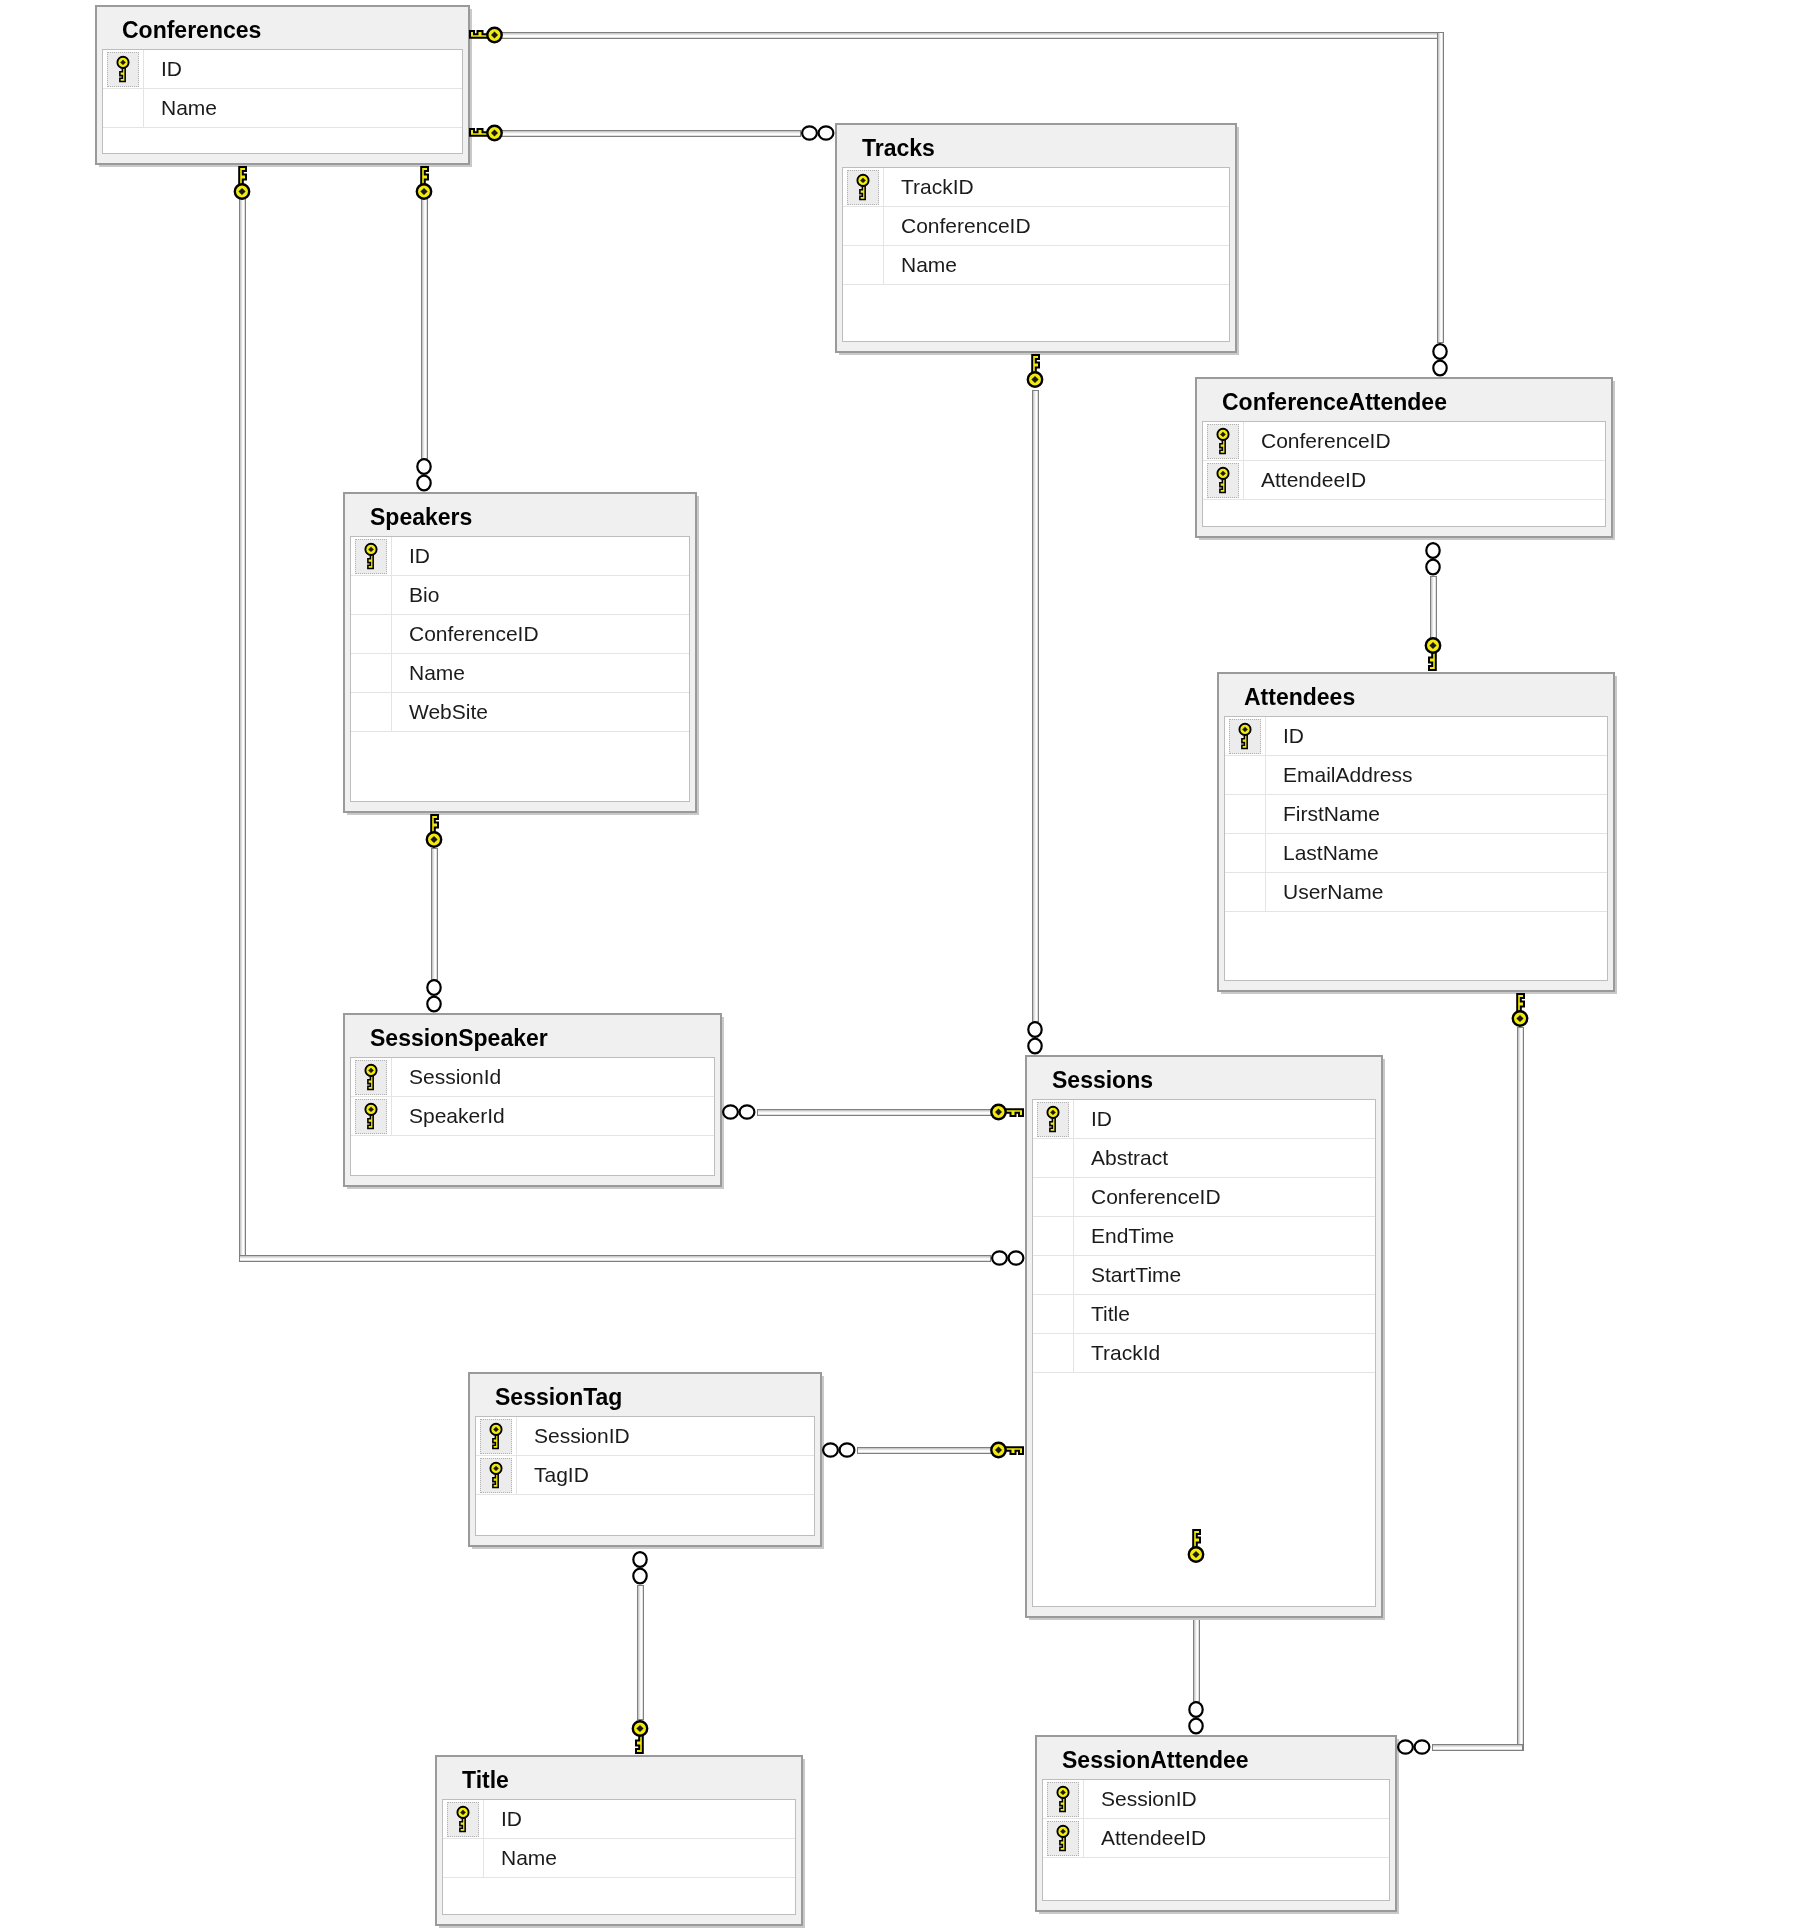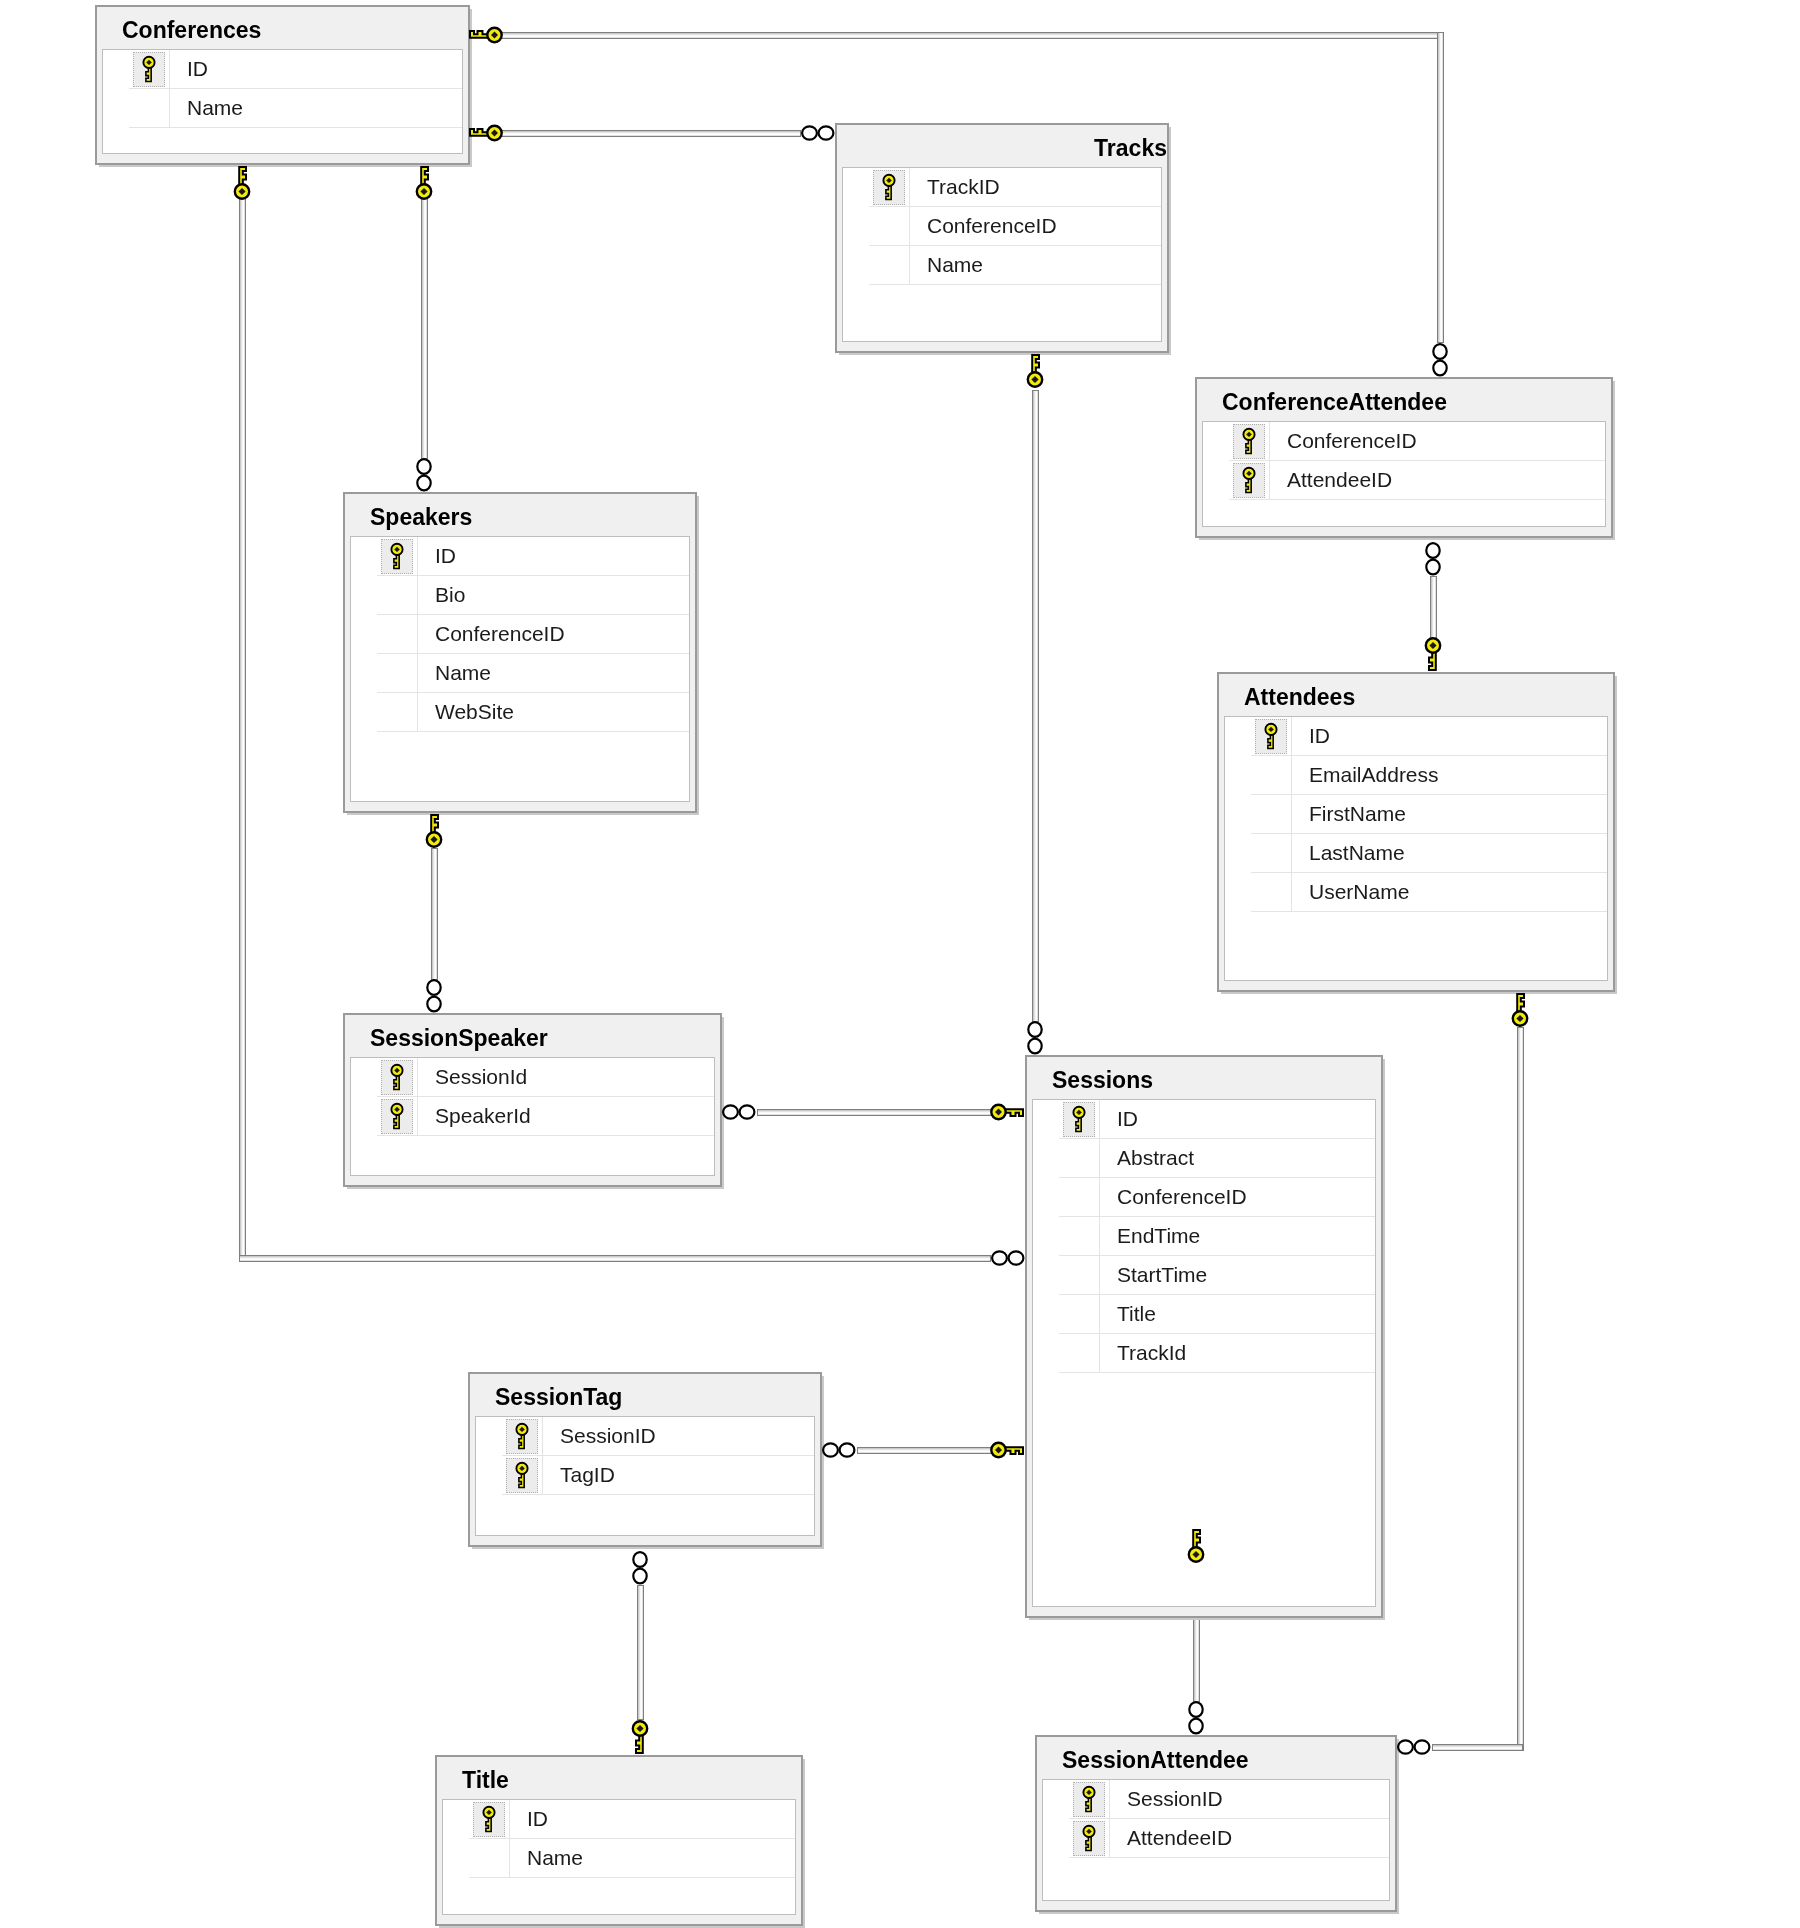--- a/index.html
+++ b/index.html
@@ -5,21 +5,21 @@
   html,body{margin:0;padding:0;background:#ffffff;}
   .canvas{position:relative;width:1800px;height:1928px;background:#ffffff;
           font-family:"Liberation Sans",sans-serif;overflow:hidden;}
   .tbl{position:absolute;background:#f0f0f0;border:2px solid #9a9a9a;
        box-sizing:border-box;box-shadow:3px 3px 0 -1px #c9c9c9;}
   .tbl-title{height:42px;line-height:46px;font-size:23px;font-weight:bold;color:#000;
              padding-left:25px;white-space:nowrap;overflow:hidden;}
   .tbl-grid{position:absolute;left:5px;right:5px;top:42px;bottom:9px;
             background:#ffffff;border:1px solid #bdbdbd;overflow:hidden;}
   .row{position:relative;height:39px;border-bottom:1px solid #e4e4e4;
-       display:flex;align-items:center;box-sizing:border-box;margin-left:26px;}
+       display:flex;align-items:center;box-sizing:border-box;}
   .icon-cell{width:41px;height:100%;border-right:1px solid #e4e4e4;
              display:flex;align-items:center;justify-content:center;
              flex:0 0 41px;box-sizing:border-box;}
   .keybox{width:30px;height:33px;background:#ececec;border:1px dotted #b0b0b0;
           display:flex;align-items:center;justify-content:center;line-height:0;}
   .col-label{font-size:21px;color:#1b1b1b;padding-left:17px;white-space:nowrap;}
   .wire{position:absolute;box-sizing:border-box;border:1px solid #7f7f7f;}
   .wire-h{height:7px;background:linear-gradient(to bottom,#bcbcbc 0%,#f6f6f6 45%,#ffffff 70%,#cfcfcf 100%);}
   .wire-v{width:7px;background:linear-gradient(to right,#bcbcbc 0%,#f6f6f6 45%,#ffffff 70%,#cfcfcf 100%);}
   .marker{position:absolute;line-height:0;display:block;}
@@ -57,21 +57,21 @@
             </span>
           </div>
           <div class="col-label">ID</div>
         </div>
         <div class="row">
           <div class="icon-cell"></div>
           <div class="col-label">Name</div>
         </div>
       </div>
     </div>
-    <div class="tbl" style="left: 835px; top: 123px; width: 334px; height: 230px; text-align: right;">
+    <div class="tbl" style="left: 835px; top: 123px; width: 402px; height: 230px;">
       <div class="tbl-title">Tracks</div>
       <div class="tbl-grid">
         <div class="row">
           <div class="icon-cell">
             <span class="keybox">
               <span style="display:inline-block;line-height:0;transform:rotate(90deg);"><svg width="28" height="16" viewBox="0 0 36 20">
                   <path d="M16 7.2 H34 V14 H30 V10.8 H26.5 V14 H21.5 V10.8 H16 Z" fill="#f2ea0c" stroke="#000" stroke-width="2"></path>
                   <circle cx="9.5" cy="10" r="7.2" fill="#f2ea0c" stroke="#000" stroke-width="2.4"></circle>
                   <path d="M9.5 6.4 L13 10 L9.5 13.6 L6 10 Z" fill="#1a1a1a"></path>
                 </svg></span>

